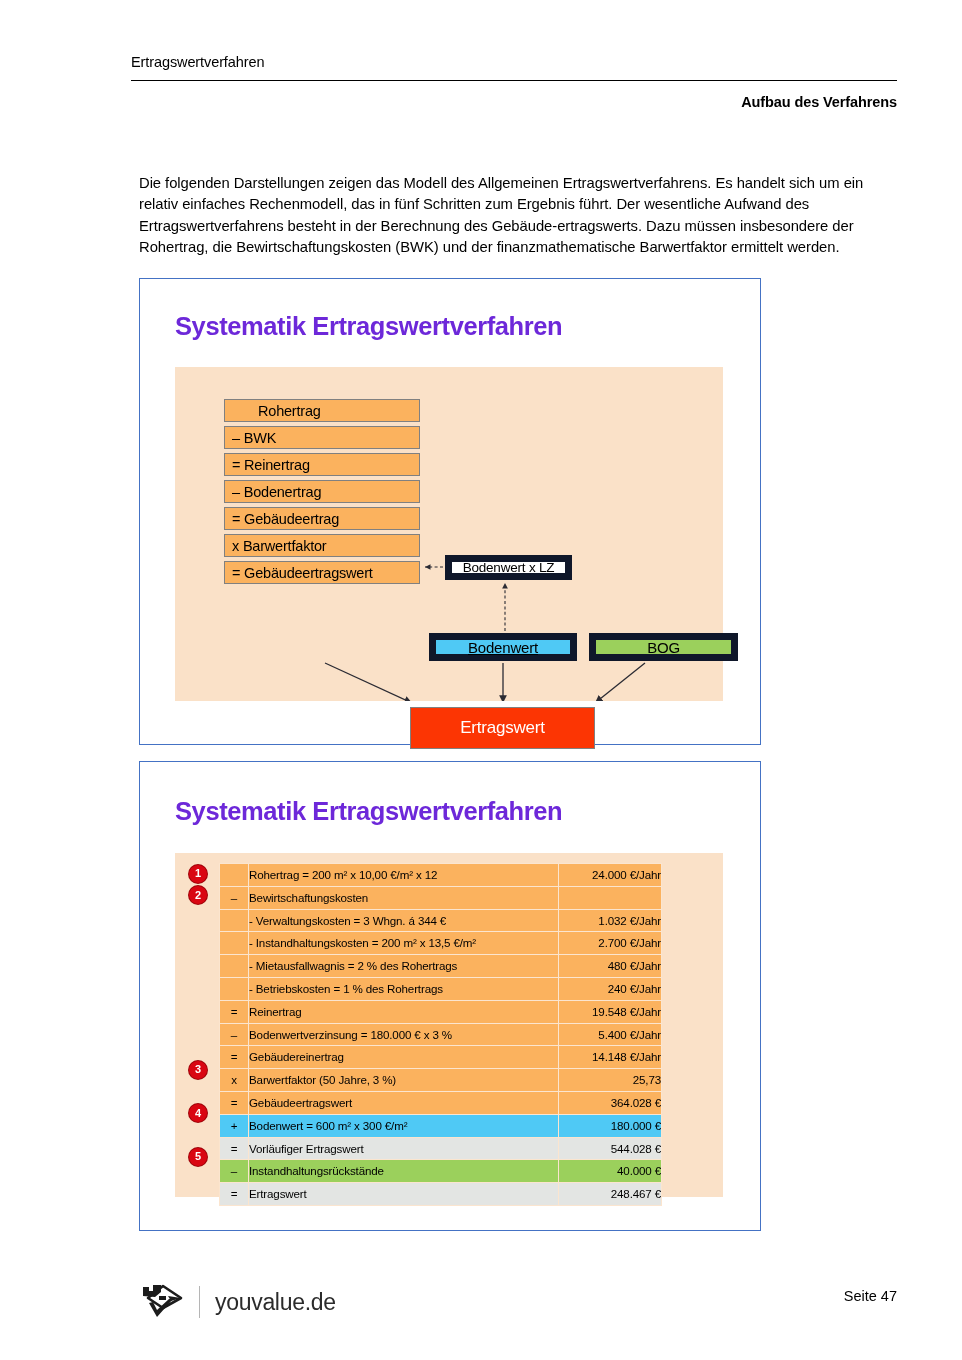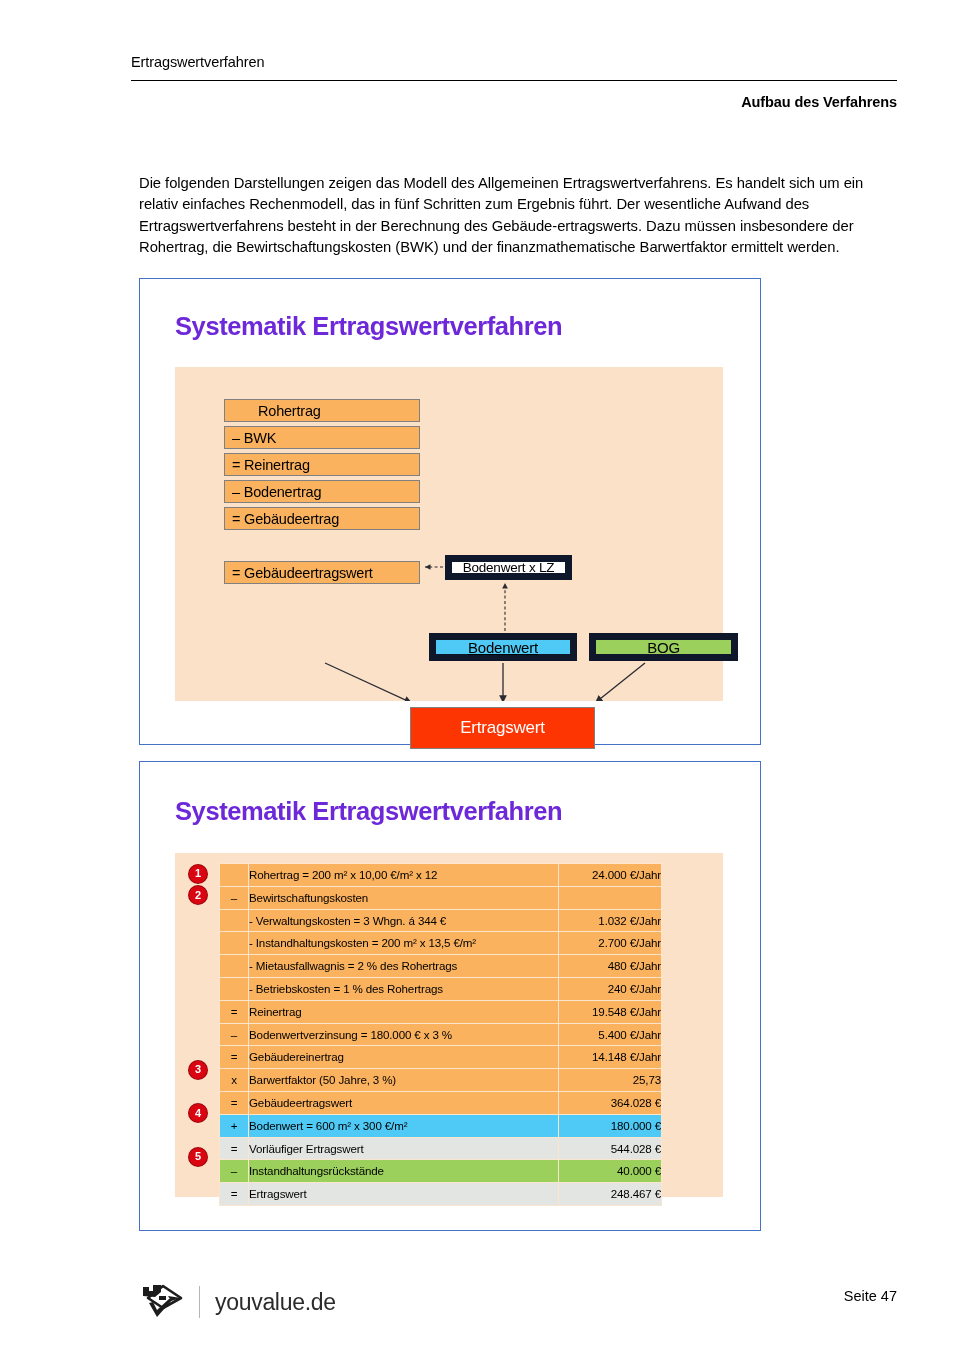--- a/index.html
+++ b/index.html
@@ -282,20 +282,23 @@
       </div>
     <div class="stack-box" style="top:76px">
         <span>= Reinertrag</span>
       </div>
     <div class="stack-box" style="top:103px">
         <span>– Bodenertrag</span>
       </div>
     <div class="stack-box" style="top:130px">
         <span>= Gebäudeertrag</span>
       </div>
+    <div class="stack-box" style="top:157px">
+        <span>x Barwertfaktor</span>
+      </div>
     <div class="stack-box" style="top:184px">
         <span>= Gebäudeertragswert</span>
       </div>
 
     <div class="node-box node-bodenwertlz">Bodenwert x LZ</div>
     <div class="node-box node-bodenwert">Bodenwert</div>
     <div class="node-box node-bog">BOG</div>
     <div class="node-box node-ertragswert">Ertragswert</div>
   </div>
 </div>

